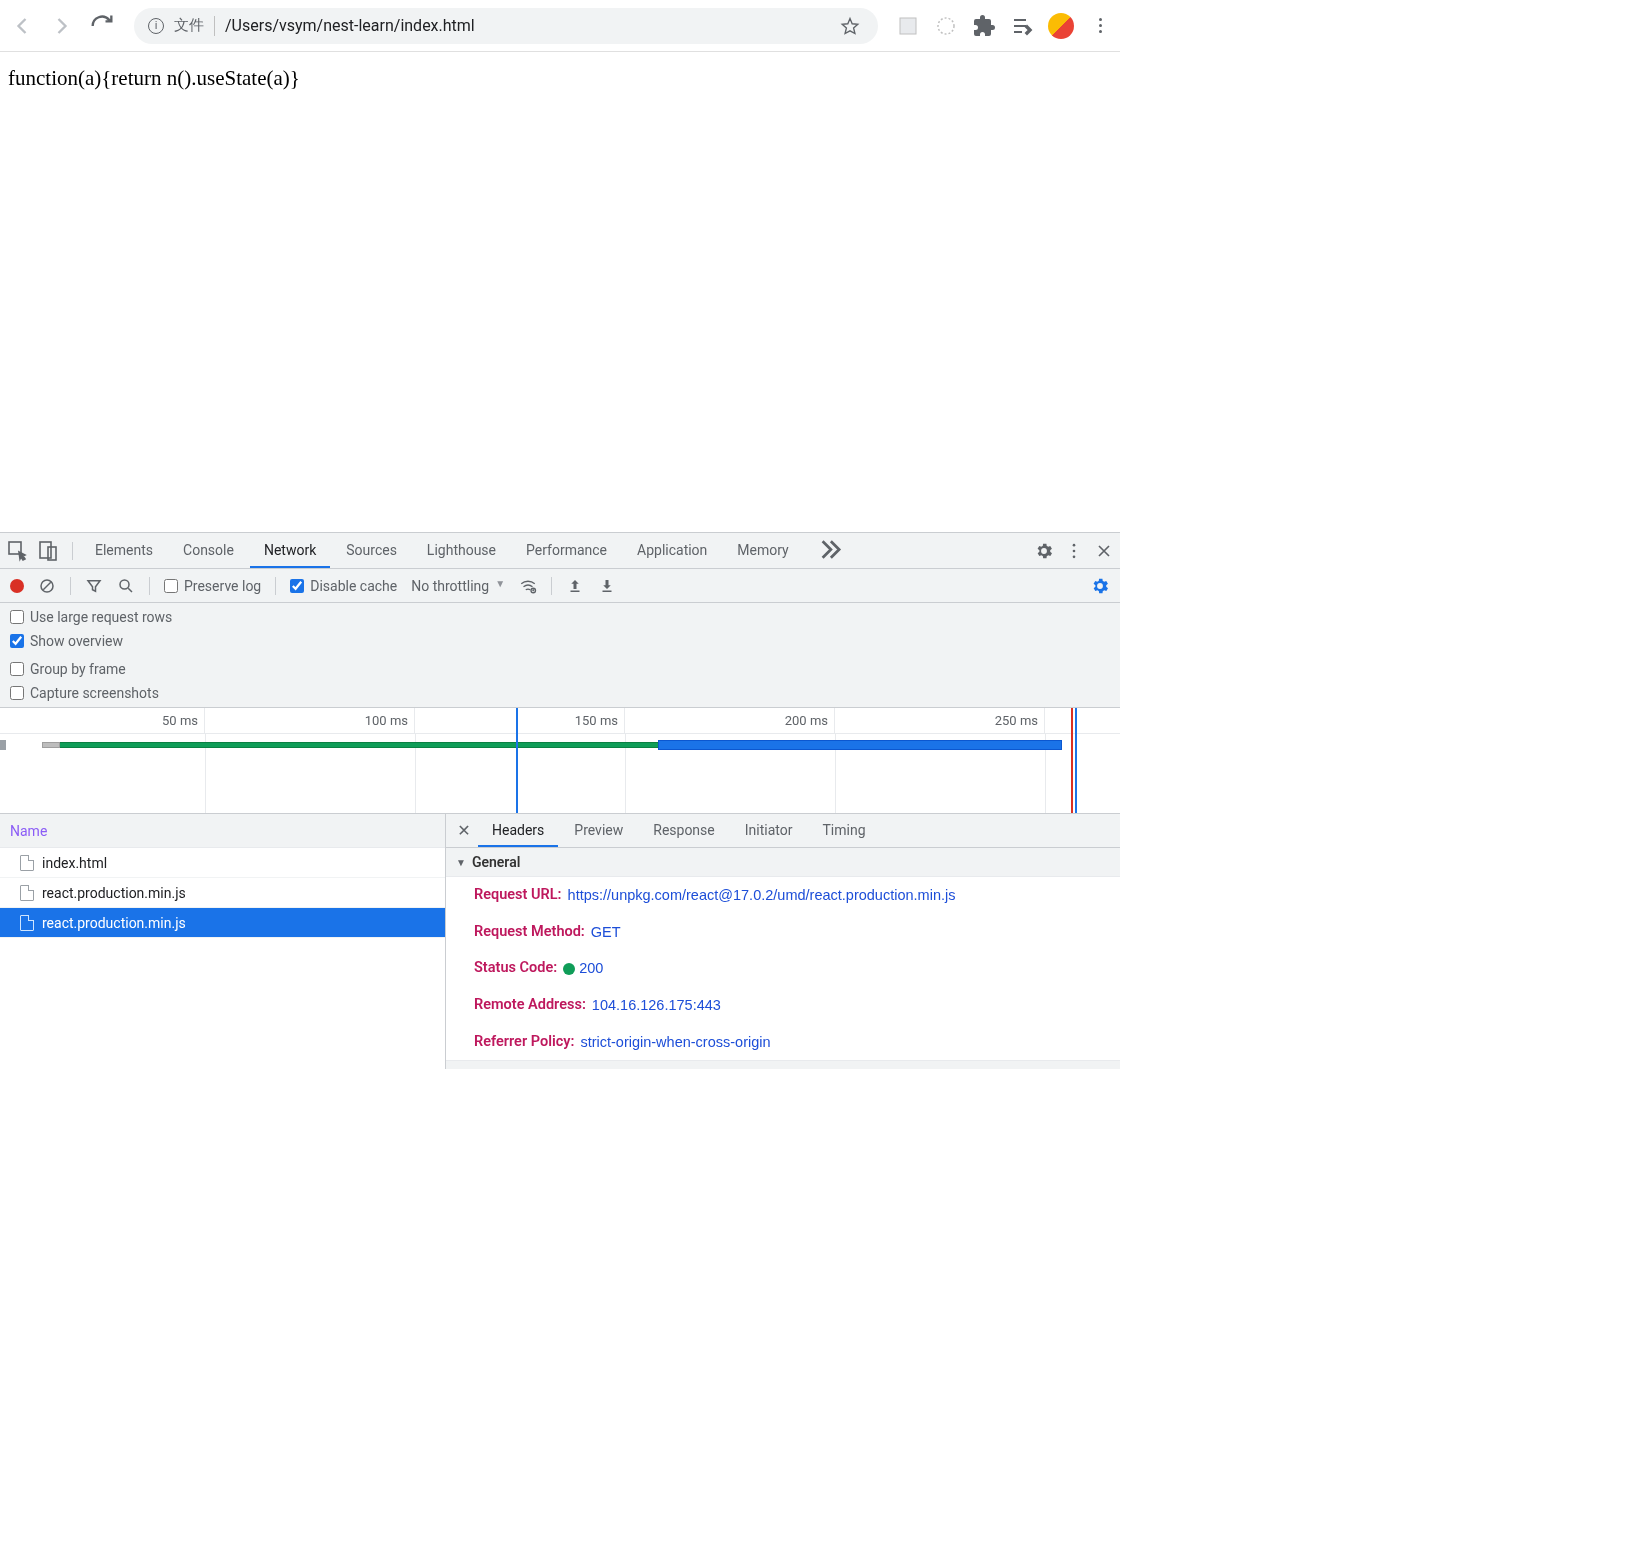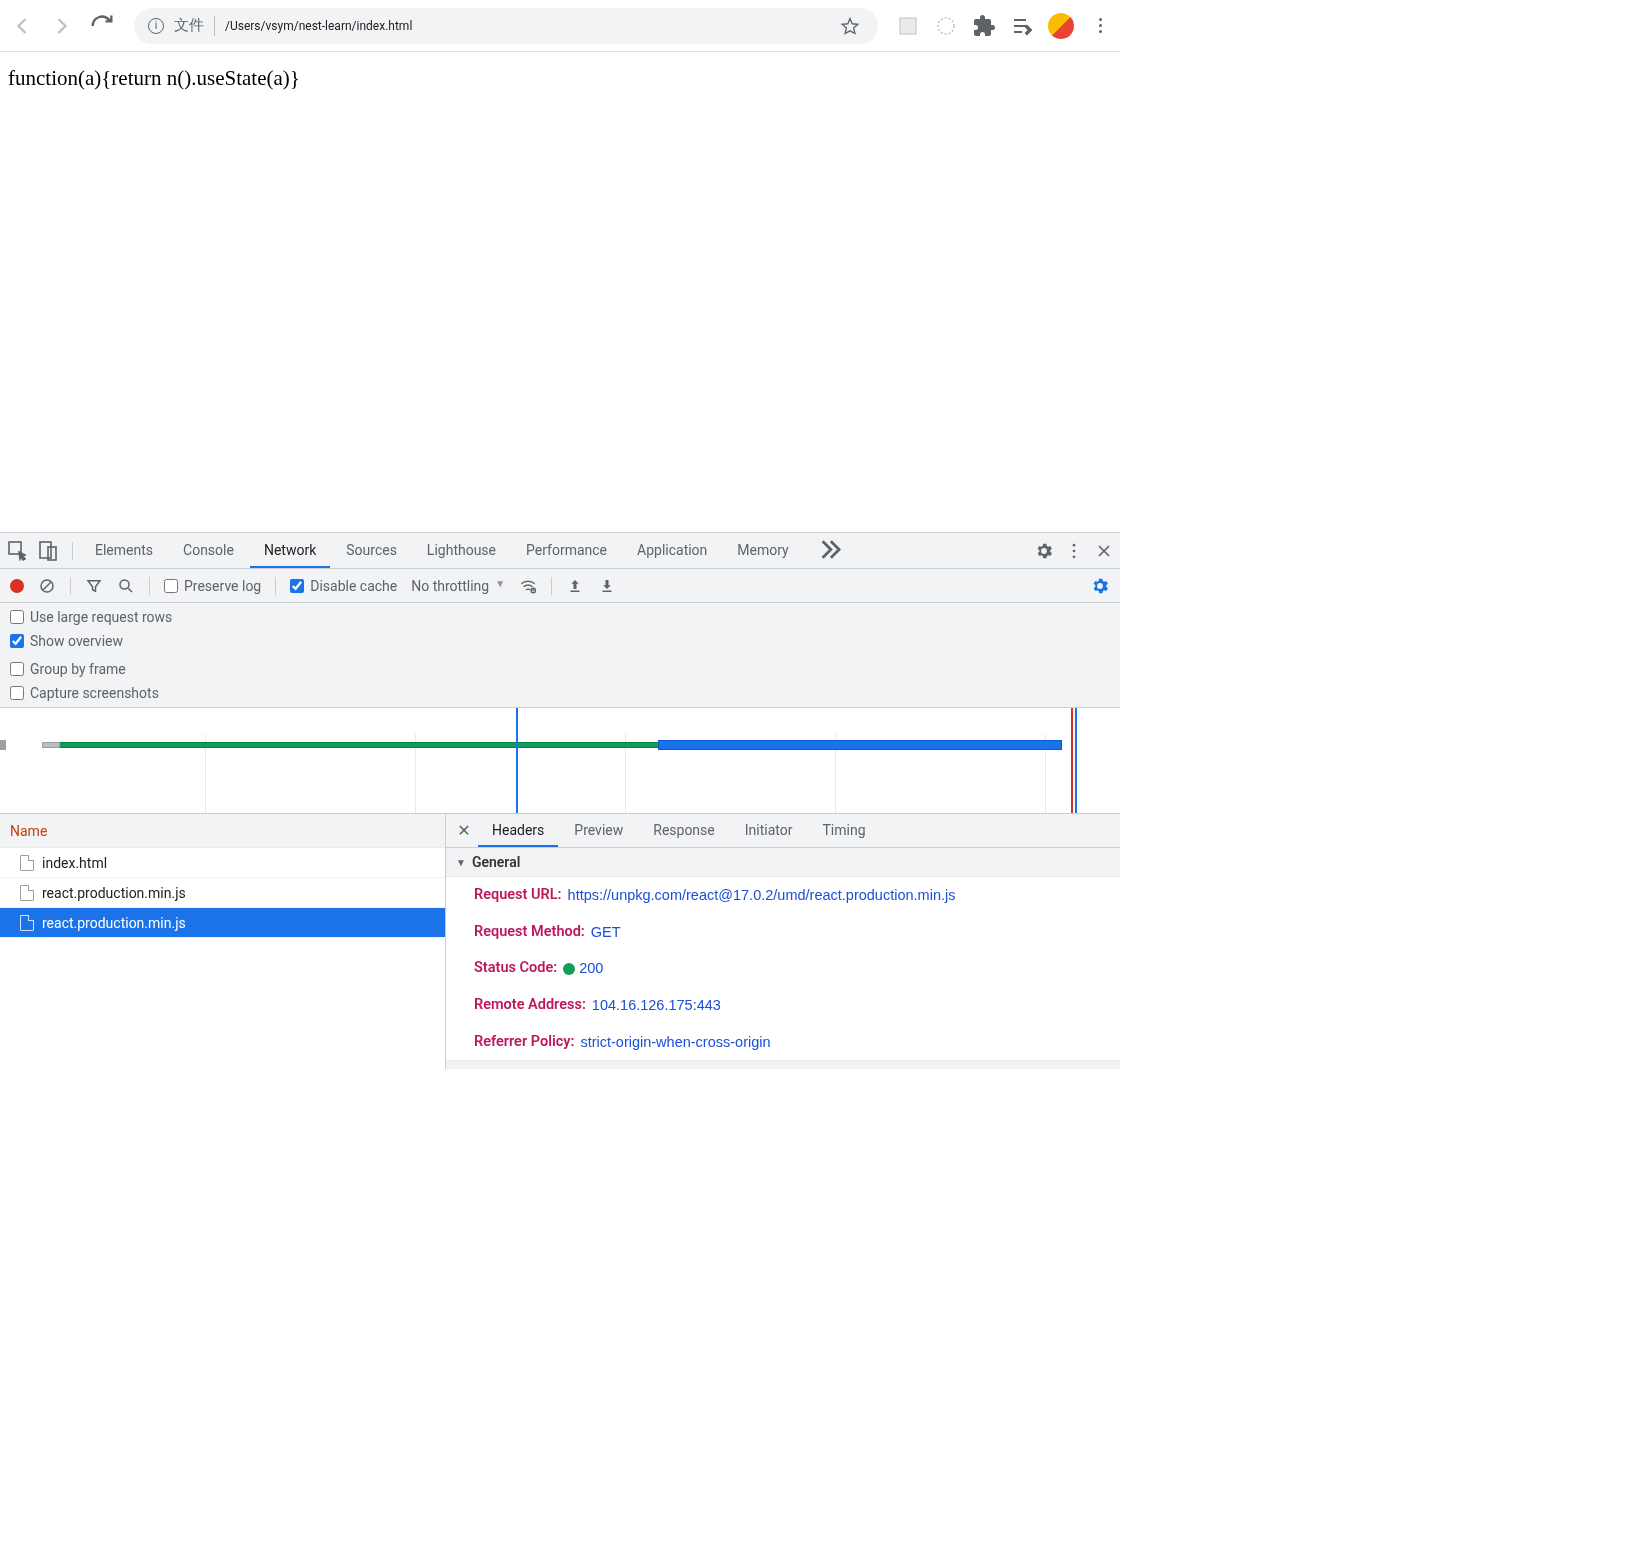--- a/index.html
+++ b/index.html
@@ -5,21 +5,21 @@
 * { box-sizing: border-box; margin: 0; padding: 0; }
 body { font-family: -apple-system, BlinkMacSystemFont, "Segoe UI", Roboto, sans-serif; font-size: 14px; color: #333; background: #fff; width: 1120px; height: 1069px; overflow: hidden; display: flex; flex-direction: column; }
 
 .browser-toolbar { height: 52px; display: flex; align-items: center; padding: 0 8px; border-bottom: 1px solid #e0e0e0; background: #fff; gap: 12px; }
 .nav-btn { width: 28px; height: 28px; display: flex; align-items: center; justify-content: center; color: #5f6368; cursor: pointer; }
 .nav-btn.disabled { color: #bdc1c6; }
 .url-bar { flex: 1; height: 36px; background: #f1f3f4; border-radius: 18px; display: flex; align-items: center; padding: 0 14px; gap: 10px; margin: 0 6px; }
 .url-info-icon { width: 16px; height: 16px; border: 1.5px solid #5f6368; border-radius: 50%; display: flex; align-items: center; justify-content: center; font-size: 11px; color: #5f6368; }
 .url-label { color: #5f6368; font-size: 15px; }
 .url-divider { width: 1px; height: 20px; background: #c0c0c0; }
-.url-path { color: #202124; font-size: 12px; }
+.url-path { color: #202124; font-size: 16px; }
 .star-icon { width: 20px; height: 20px; margin-right: 4px; }
 .toolbar-icons { display: flex; align-items: center; gap: 14px; }
 .toolbar-icon { width: 24px; height: 24px; display: flex; align-items: center; justify-content: center; color: #5f6368; }
 .avatar { width: 26px; height: 26px; border-radius: 50%; background: linear-gradient(135deg, #fbbc04 50%, #ea4335 50%); }
 .menu-dots { flex-direction: column; gap: 3px; }
 .menu-dots span { width: 3px; height: 3px; background: #5f6368; border-radius: 50%; }
 
 .page-content { flex: 0 0 auto; padding: 14px 8px; font-size: 21px; font-family: "Times New Roman", serif; color: #000; height: 480px; }
 
 .devtools { flex: 1; display: flex; flex-direction: column; border-top: 1px solid #cacdd1; background: #f1f3f4; min-height: 0; }
@@ -53,21 +53,21 @@
 .bar1 { position: absolute; left: 42px; width: 18px; height: 6px; top: 0; background: #bdbdbd; border: 1px solid #9e9e9e; }
 .bar2 { position: absolute; left: 60px; right: 58px; height: 6px; top: 0; background: #0f9d58; border-top: 1px solid #0b8043; border-bottom: 1px solid #0b8043; }
 .bar3 { position: absolute; left: 658px; width: 404px; height: 10px; top: -2px; background: #1a73e8; border: 1px solid #0b57d0; }
 .cursor-line { position: absolute; top: 0; bottom: 0; width: 2px; background: #1a73e8; left: 516px; }
 .end-line1 { position: absolute; top: 0; bottom: 0; width: 2px; background: #d93025; left: 1071px; }
 .end-line2 { position: absolute; top: 0; bottom: 0; width: 2px; background: #1a73e8; left: 1075px; }
 .grab-handle { position: absolute; left: 0; top: 32px; width: 6px; height: 10px; background: #9aa0a6; }
 
 .request-panel { flex: 1; display: flex; min-height: 0; background: #fff; }
 .request-list { width: 446px; border-right: 1px solid #cacdd1; display: flex; flex-direction: column; }
-.list-header { height: 34px; display: flex; align-items: center; padding: 0 10px; font-size: 14px; color: #c2410c; border-bottom: 1px solid #e8eaed; background: #f1f3f4; }
+.list-header { height: 34px; display: flex; align-items: center; padding: 0 10px; font-size: 14px; color: #8b5cf6; border-bottom: 1px solid #e8eaed; background: #f1f3f4; }
 .list-row { height: 30px; display: flex; align-items: center; padding: 0 20px; gap: 8px; border-bottom: 1px solid #f1f3f4; font-size: 14px; color: #202124; cursor: pointer; }
 .list-row.selected { background: #1a73e8; color: #fff; }
 .file-icon { width: 14px; height: 16px; border: 1px solid #9aa0a6; border-radius: 1px; position: relative; }
 .file-icon.selected { border-color: #cfe5ff; }
 .file-icon::after { content: ""; position: absolute; right: -1px; top: -1px; width: 5px; height: 5px; background: #fff; border-left: 1px solid #9aa0a6; border-bottom: 1px solid #9aa0a6; }
 .list-row.selected .file-icon::after { background: #1a73e8; border-color: #cfe5ff; }
 
 .request-detail { flex: 1; display: flex; flex-direction: column; min-width: 0; }
 .detail-tabs { height: 34px; display: flex; align-items: center; border-bottom: 1px solid #cacdd1; background: #f1f3f4; padding: 0 6px; gap: 2px; }
 .detail-close { width: 24px; height: 24px; display: flex; align-items: center; justify-content: center; color: #5f6368; cursor: pointer; font-size: 16px; }
@@ -277,20 +277,27 @@
         <span>Group by frame</span>
       </label>
       <label class="checkbox-wrap">
         <input type="checkbox" style="">
         <span>Capture screenshots</span>
       </label>
     </div>
   </div>
 
   <div class="timeline">
+    <div class="timeline-ruler">
+      <div class="tick" style="left:0;width:205px">50 ms</div>
+      <div class="tick" style="left:205px;width:210px">100 ms</div>
+      <div class="tick" style="left:415px;width:210px">150 ms</div>
+      <div class="tick" style="left:625px;width:210px">200 ms</div>
+      <div class="tick" style="left:835px;width:210px">250 ms</div>
+    </div>
     <div class="tick-line" style="left:205px"></div>
     <div class="tick-line" style="left:415px"></div>
     <div class="tick-line" style="left:625px"></div>
     <div class="tick-line" style="left:835px"></div>
     <div class="tick-line" style="left:1045px"></div>
     <div class="grab-handle"></div>
     <div class="timeline-bar-area">
       <div class="bar1"></div>
       <div class="bar2"></div>
       <div class="bar3"></div>

